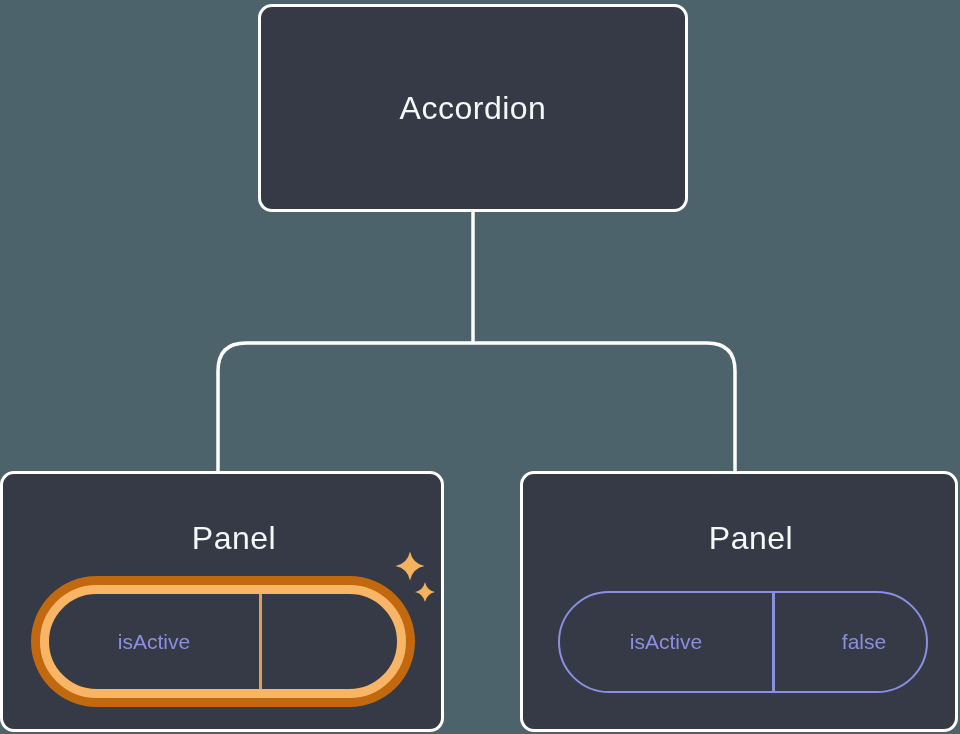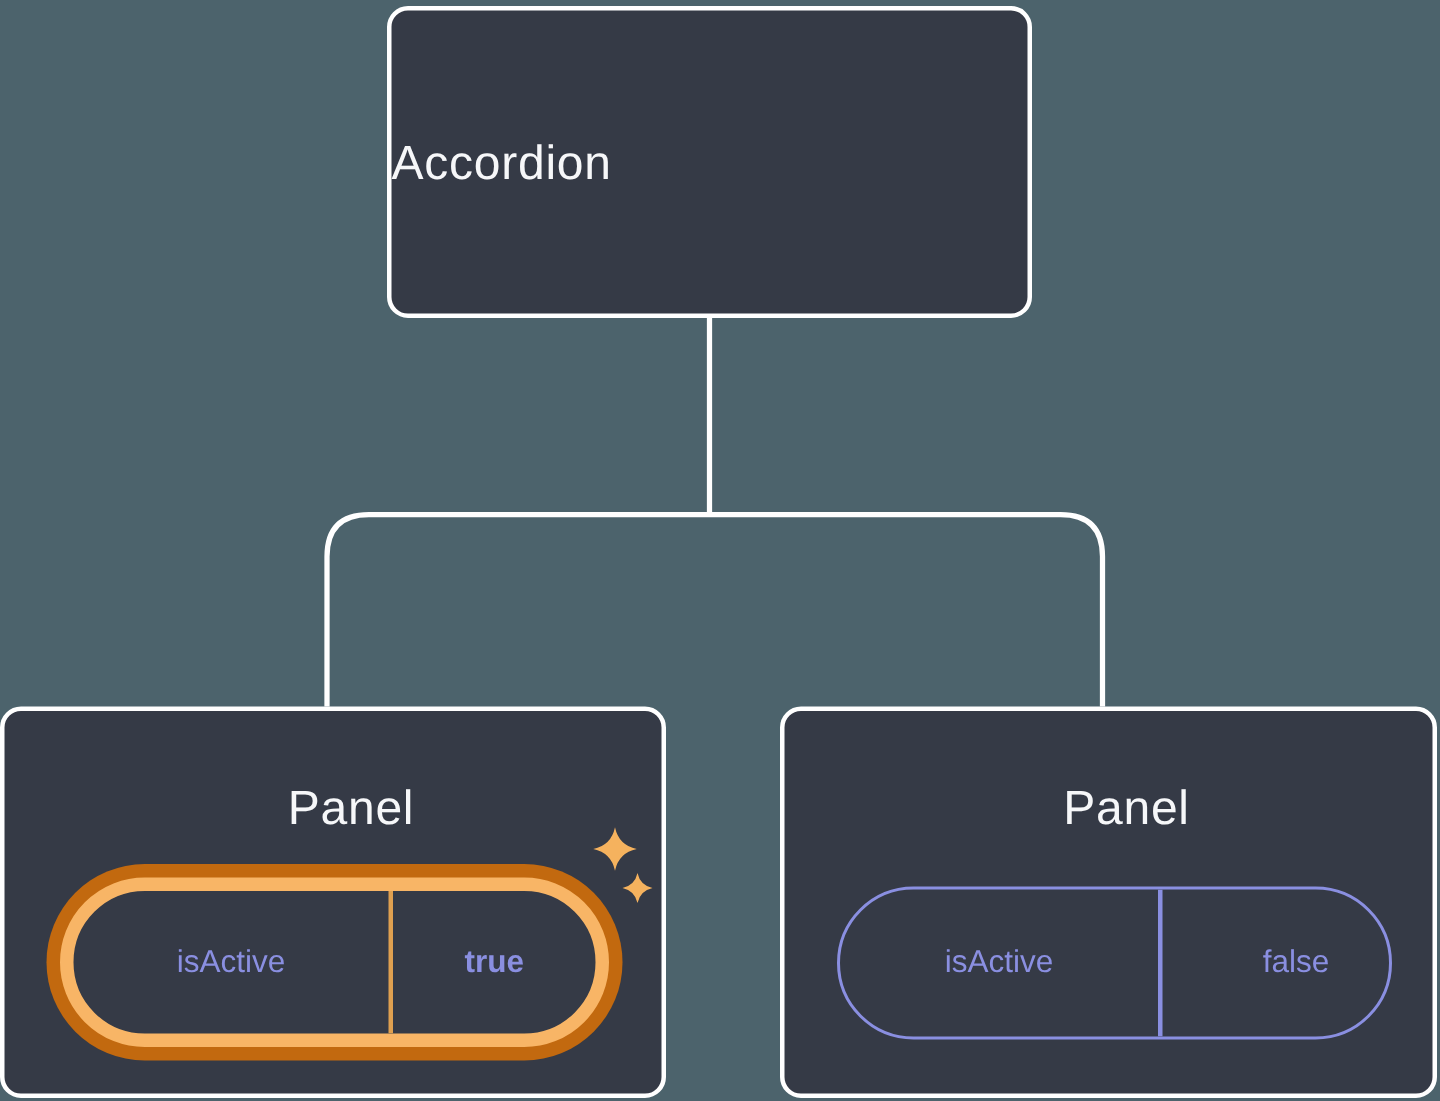--- a/index.html
+++ b/index.html
@@ -15,21 +15,21 @@
   }
 
   .node {
     position: absolute;
     background: var(--node-fill, #353A46);
     border: 3.5px solid var(--node-border, #FFFFFF);
     border-radius: 14px;
   }
   .node-root {
     left: 258px; top: 4px; width: 430px; height: 208px;
-    display: flex; align-items: center; justify-content: flex-start;
+    display: flex; align-items: center; justify-content: center;
   }
   .panel-left  { left: 0px;   top: 471px; width: 444px; height: 261px; }
   .panel-right { left: 520px; top: 471px; width: 438px; height: 261px; }
 
   .node-label {
     color: var(--label-text, #F6F7F9);
     font-size: 32px;
     font-weight: 500;
     letter-spacing: 0.5px;
   }
@@ -106,21 +106,20 @@
     <div class="node-label">Accordion</div>
   </div>
 
   <div class="node panel panel-left">
     <div class="node-label">Panel</div>
 
     <div class="pill-gold">
       <div class="pill-gold-inner">
         <div class="pill-cell cell-name">isActive</div>
         <div class="divider"></div>
-        <div class="pill-cell cell-value">true</div>
       </div>
     </div>
 
     <svg class="sparkles" viewBox="0 0 55 70">
       <path d="M22 8.5 Q24.5 20.5 36.5 23 Q24.5 25.5 22 37.5 Q19.5 25.5 7.5 23 Q19.5 20.5 22 8.5 Z"></path>
       <path d="M37 39 Q38.8 47.2 47 49 Q38.8 50.8 37 59 Q35.2 50.8 27 49 Q35.2 47.2 37 39 Z"></path>
     </svg>
   </div>
 
   <div class="node panel panel-right">

